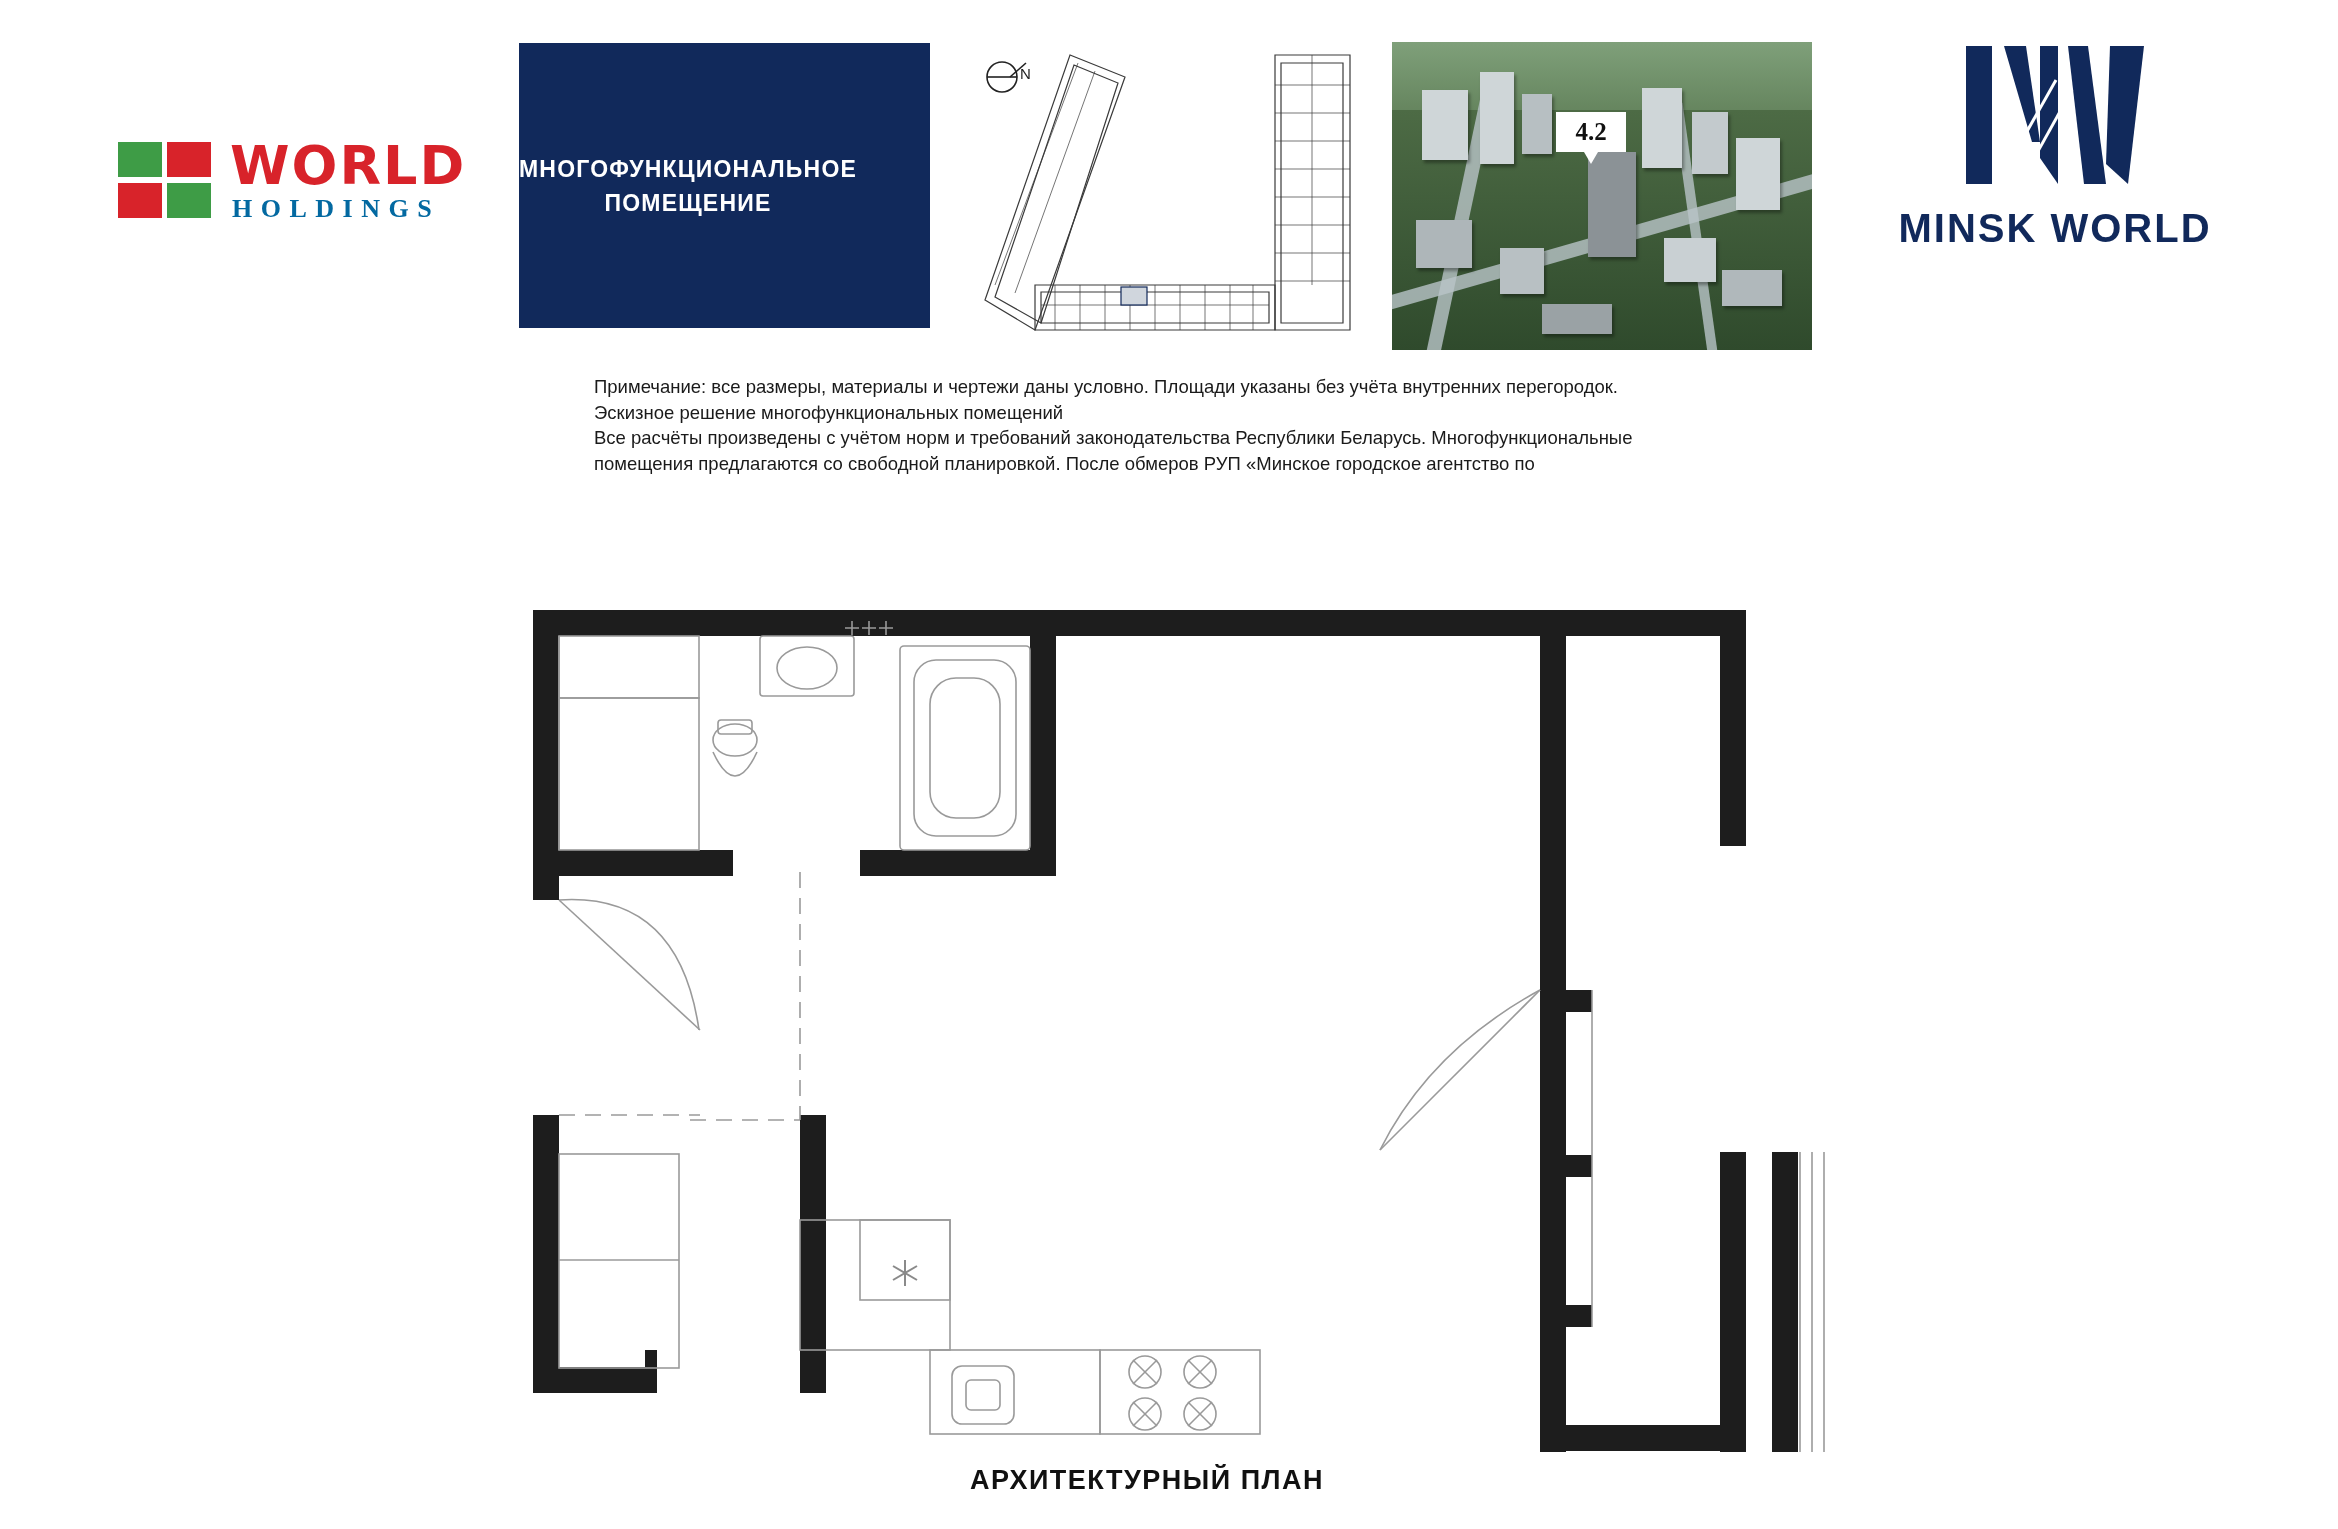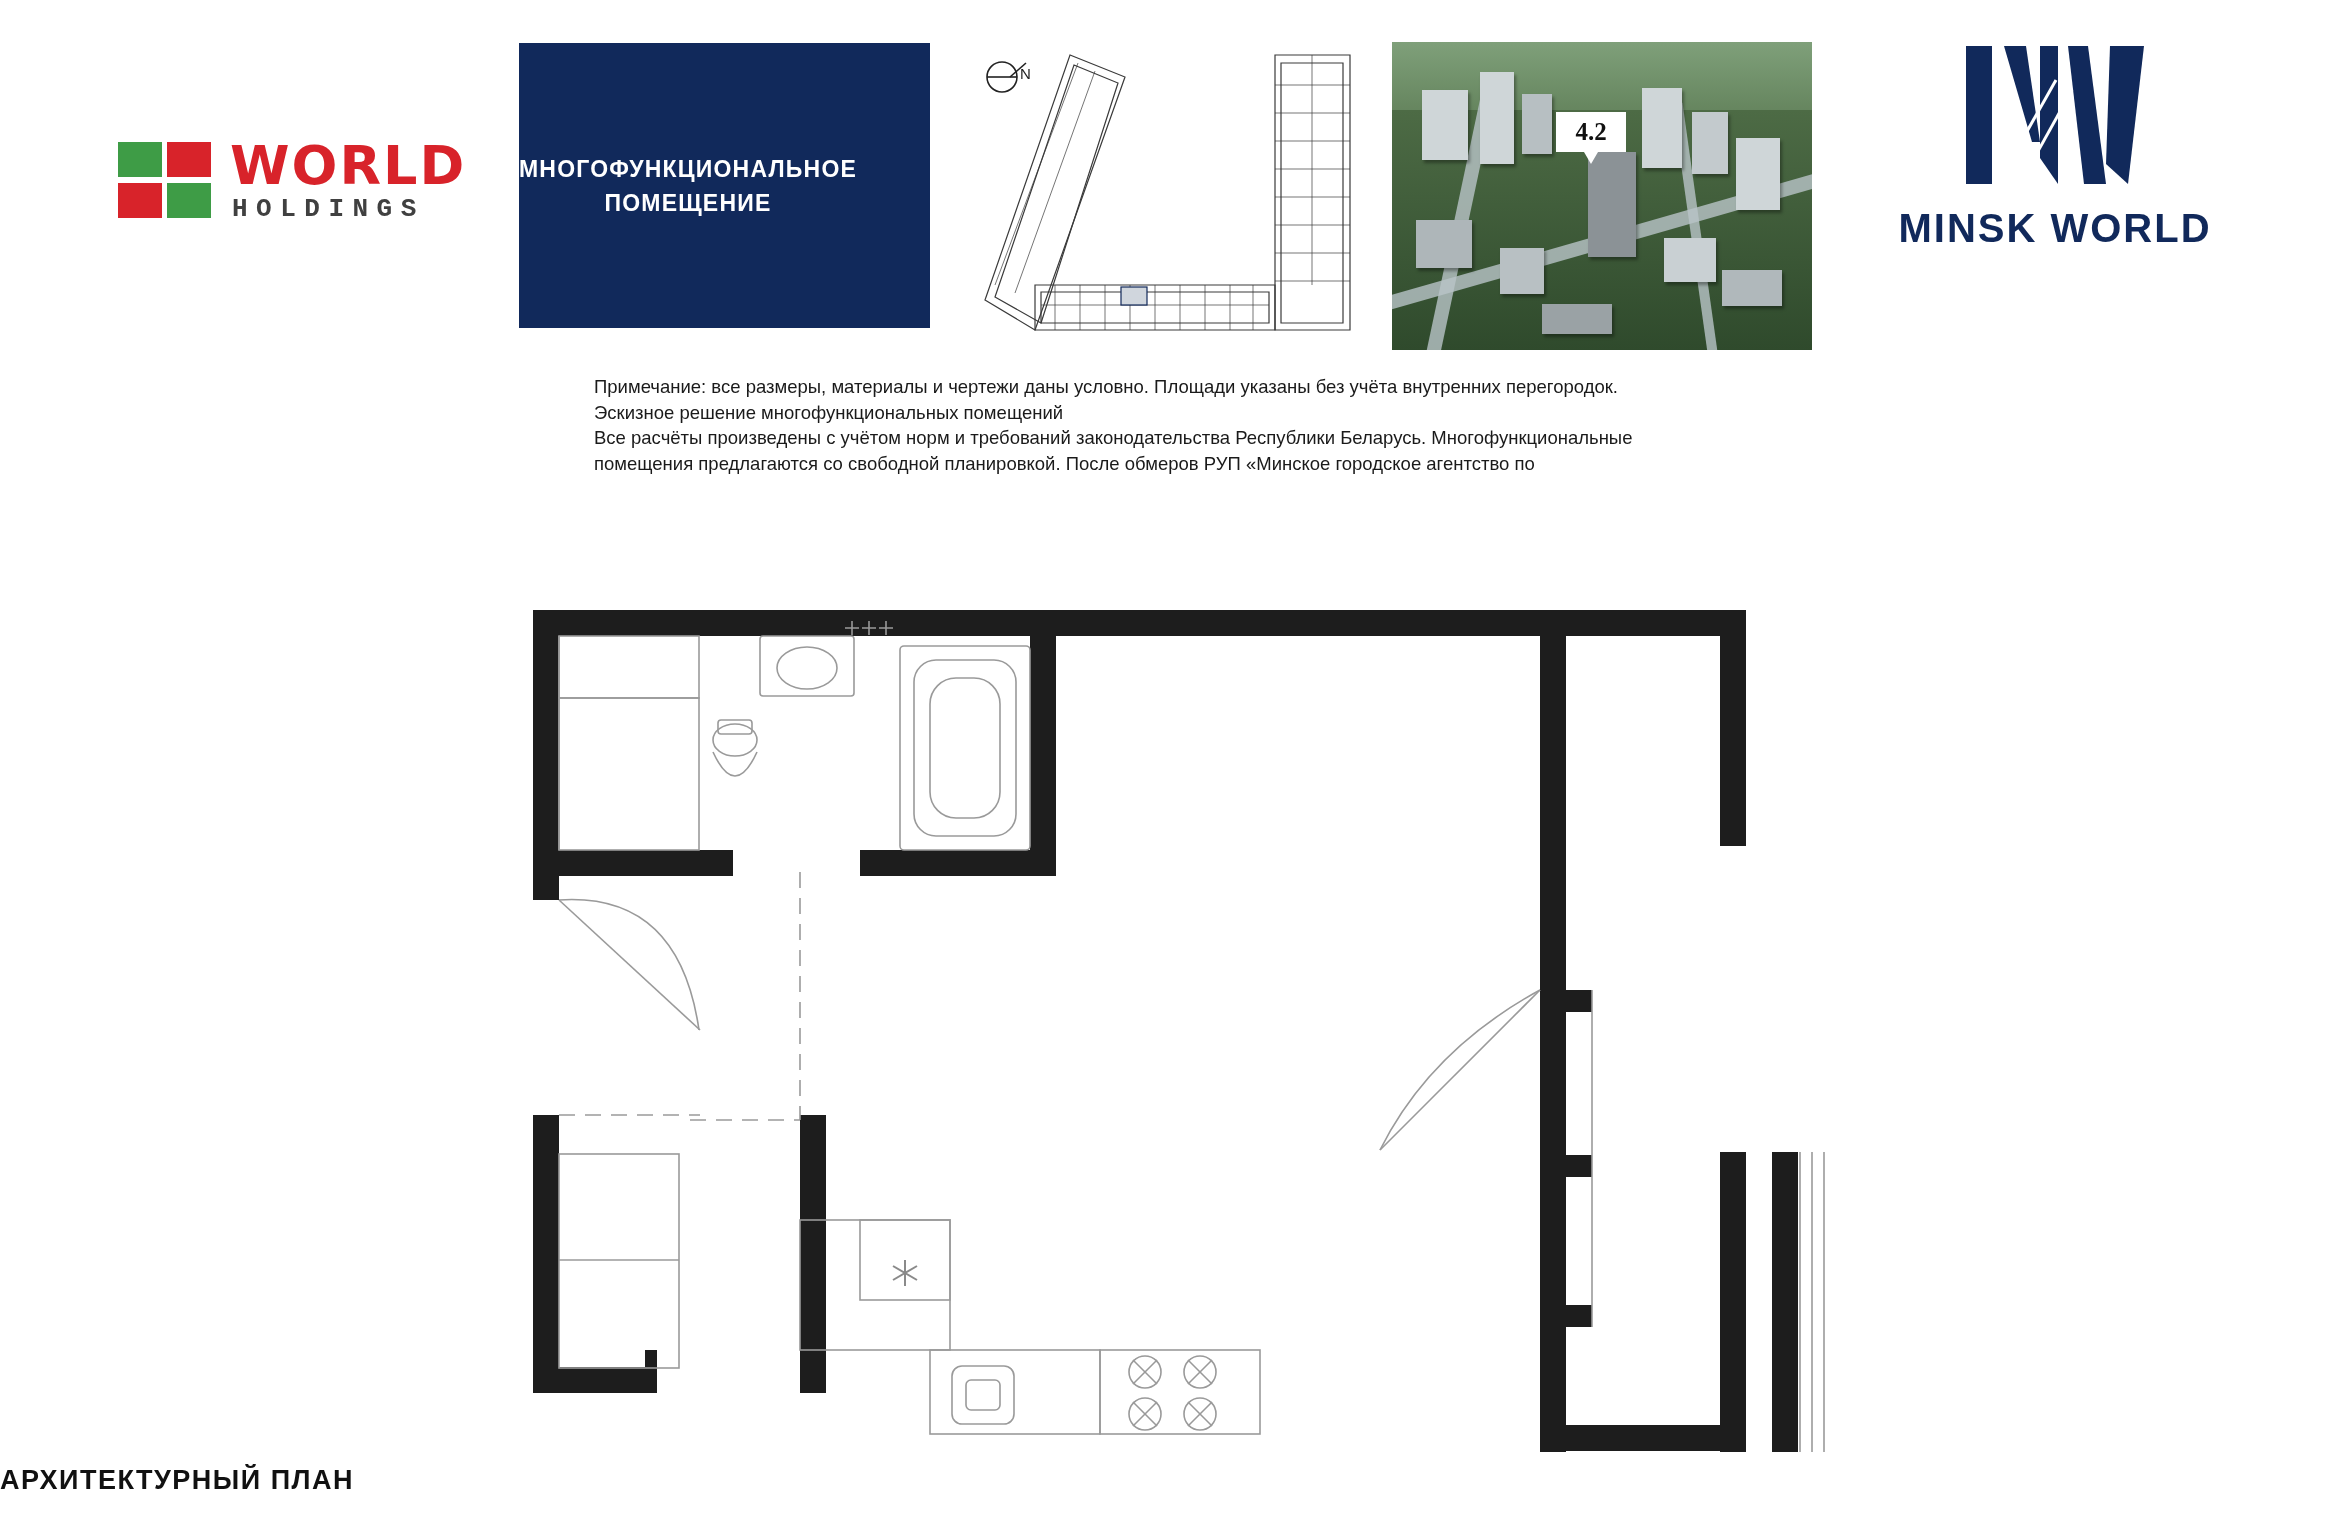--- a/index.html
+++ b/index.html
@@ -58,22 +58,22 @@
     color: #d8232a;
     font-family: "DejaVu Sans", sans-serif;
   }
   .dana-sub {
     position: absolute;
     left: 114px;
     top: 62px;
     font-size: 26px;
     font-weight: bold;
     letter-spacing: 8.5px;
-    color: #404040;
-    font-family: Liberation Mono, monospace;
+    color: #0369a1;
+    font-family: Liberation Serif, serif;
   }
 
   
   .navy-block {
     position: absolute;
     left: 519px;
     top: 43px;
     width: 411px;
     height: 285px;
     background: #11295b;
@@ -214,21 +214,21 @@
     height: 900px;
   }
   .plan svg { display: block; }
 
   
   .footer-title {
     position: absolute;
     left: 0;
     top: 1465px;
     width: 2294px;
-    text-align: left;
+    text-align: center;
     font-size: 27px;
     font-weight: bold;
     letter-spacing: 1.5px;
     color: #111;
   }
 </style>
 </head>
 <body>
 
 <div class="header">

